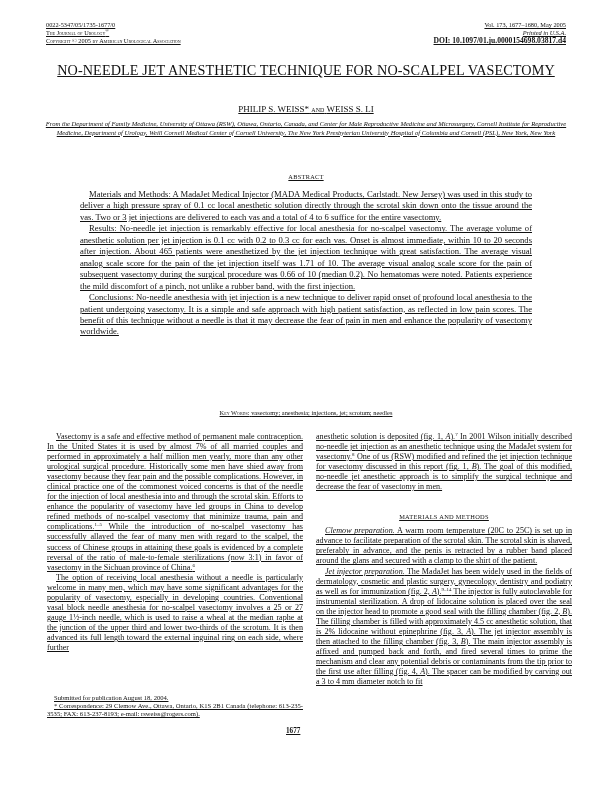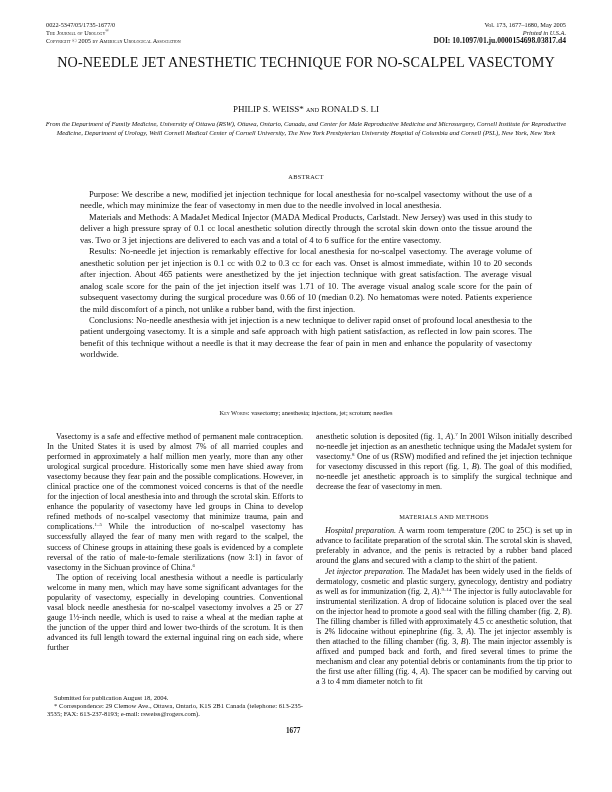--- a/index.html
+++ b/index.html
@@ -1,22 +1,22 @@
 <!DOCTYPE html>
 <html><head>
 <meta charset="utf-8">
 <style>
   html, body { margin: 0; padding: 0; background: #fff; }
   body { width: 612px; height: 792px; position: relative; overflow: hidden; color: #111; font-family: "Liberation Serif", "DejaVu Serif", serif; }
-  .abs { position: absolute; }
+  .abs { position: absolute; text-decoration: underline; }
   .hdr-left { left: 46px; top: 21px; font-size: 6.3px; line-height: 8.2px; }
   .hdr-right { right: 46px; top: 21px; font-size: 6.3px; line-height: 8.2px; text-align: right; }
   .sc { font-variant: small-caps; }
   .doi { font-weight: bold; font-size: 7.6px; }
-  .title { left: 40px; width: 532px; top: 54px; text-align: center; font-size: 14.2px; line-height: 16px; letter-spacing: 0.1px; }
+  .title { left: 40px; width: 532px; top: 62px; text-align: center; font-size: 14.2px; line-height: 16px; letter-spacing: 0.1px; }
   .authors { left: 40px; width: 532px; top: 104px; text-align: center; font-size: 9px; }
   .affil { left: 40px; width: 532px; top: 120px; text-align: center; font-size: 6.6px; line-height: 8.6px; font-style: italic; }
   .abs-head { left: 40px; width: 532px; top: 173px; text-align: center; font-size: 6.3px; letter-spacing: 0.3px; }
   .abstract { left: 80px; width: 452px; top: 189px; font-size: 8.6px; line-height: 11.45px; text-align: justify; }
   .abstract p { margin: 0; text-indent: 9px; }
   .keywords { left: 80px; width: 452px; top: 409px; text-align: center; font-size: 6.4px; }
   .col { font-size: 8.1px; line-height: 10.05px; text-align: justify; width: 256px; hyphens: auto; }
   .col p { margin: 0; text-indent: 9px; }
   .col-left { left: 47px; top: 432px; }
   .col-right { left: 316px; top: 432px; }
@@ -38,27 +38,26 @@
 <div class="abs hdr-right">
   <div>Vol. 173, 1677–1680, May 2005</div>
   <div><em>Printed in U.S.A.</em></div>
   <div class="doi">DOI: 10.1097/01.ju.0000154698.03817.d4</div>
 </div>
 
 <div class="abs title">NO-NEEDLE JET ANESTHETIC TECHNIQUE FOR NO-SCALPEL VASECTOMY</div>
 <div class="abs authors">
   <span>PHILIP S. WEISS*</span>
   <span class="sc">and</span>
-  <span>RONALD S. LI</span>
+  <span>WEISS S. LI</span>
 </div>
 <div class="abs affil">From the Department of Family Medicine, University of Ottawa (RSW), Ottawa, Ontario, Canada, and Center for Male Reproductive Medicine and Microsurgery, Cornell Institute for Reproductive Medicine, Department of Urology, Weill Cornell Medical Center of Cornell University, The New York Presbyterian University Hospital of Columbia and Cornell (PSL), New York, New York</div>
 
 <div class="abs abs-head">ABSTRACT</div>
 <div class="abs abstract">
-  <p>Purpose: We describe a new, modified jet injection technique for local anesthesia for no-scalpel vasectomy without the use of a needle, which may minimize the fear of vasectomy in men due to the needle involved in local anesthesia.</p>
   <p>Materials and Methods: A MadaJet Medical Injector (MADA Medical Products, Carlstadt. New Jersey) was used in this study to deliver a high pressure spray of 0.1 cc local anesthetic solution directly through the scrotal skin down onto the tissue around the vas. Two or 3 jet injections are delivered to each vas and a total of 4 to 6 suffice for the entire vasectomy.</p>
   <p>Results: No-needle jet injection is remarkably effective for local anesthesia for no-scalpel vasectomy. The average volume of anesthetic solution per jet injection is 0.1 cc with 0.2 to 0.3 cc for each vas. Onset is almost immediate, within 10 to 20 seconds after injection. About 465 patients were anesthetized by the jet injection technique with great satisfaction. The average visual analog scale score for the pain of the jet injection itself was 1.71 of 10. The average visual analog scale score for the pain of subsequent vasectomy during the surgical procedure was 0.66 of 10 (median 0.2). No hematomas were noted. Patients experience the mild discomfort of a pinch, not unlike a rubber band, with the first injection.</p>
   <p>Conclusions: No-needle anesthesia with jet injection is a new technique to deliver rapid onset of profound local anesthesia to the patient undergoing vasectomy. It is a simple and safe approach with high patient satisfaction, as reflected in low pain scores. The benefit of this technique without a needle is that it may decrease the fear of pain in men and enhance the popularity of vasectomy worldwide.</p>
 </div>
 <div class="abs keywords">
   <span class="sc">Key Words:</span>
   <span>vasectomy; anesthesia; injections, jet; scrotum; needles</span>
 </div>
 
 <div class="abs col col-left">
@@ -67,17 +66,17 @@
 </div>
 
 <div class="abs foot">
   <p>Submitted for publication August 18, 2004.</p>
   <p>* Correspondence: 29 Clemow Ave., Ottawa, Ontario, K1S 2B1 Canada (telephone: 613-235-3535; FAX: 613-237-8193; e-mail: rsweiss@rogers.com).</p>
 </div>
 
 <div class="abs col col-right">
   <p style="text-indent:0"><span>anesthetic solution is deposited (fig. 1, </span><em>A</em><span>).</span><sup>7</sup><span> In 2001 Wilson initially described no-needle jet injection as an anesthetic technique using the MadaJet system for vasectomy.</span><sup>8</sup><span> One of us (RSW) modified and refined the jet injection technique for vasectomy discussed in this report (fig. 1, </span><em>B</em><span>). The goal of this modified, no-needle jet anesthetic approach is to simplify the surgical technique and decrease the fear of vasectomy in men.</span></p>
   <div class="mm-head">MATERIALS AND METHODS</div>
-  <p><em>Hospital preparation.</em><span> A warm room temperature (20C to 25C) is set up in advance to facilitate preparation of the scrotal skin. The scrotal skin is shaved, preferably in advance, and the penis is retracted by a rubber band placed around the glans and secured with a clamp to the shirt of the patient.</span></p>
+  <p><em>Clemow preparation.</em><span> A warm room temperature (20C to 25C) is set up in advance to facilitate preparation of the scrotal skin. The scrotal skin is shaved, preferably in advance, and the penis is retracted by a rubber band placed around the glans and secured with a clamp to the shirt of the patient.</span></p>
   <p><em>Jet injector preparation.</em><span> The MadaJet has been widely used in the fields of dermatology, cosmetic and plastic surgery, gynecology, dentistry and podiatry as well as for immunization (fig. 2, </span><em>A</em><span>).</span><sup>9–14</sup><span> The injector is fully autoclavable for instrumental sterilization. A drop of lidocaine solution is placed over the seal on the injector head to promote a good seal with the filling chamber (fig. 2, </span><em>B</em><span>). The filling chamber is filled with approximately 4.5 cc anesthetic solution, that is 2% lidocaine without epinephrine (fig. 3, </span><em>A</em><span>). The jet injector assembly is then attached to the filling chamber (fig. 3, </span><em>B</em><span>). The main injector assembly is affixed and pumped back and forth, and fired several times to prime the mechanism and clear any potential debris or contaminants from the tip prior to the first use after filling (fig. 4, </span><em>A</em><span>). The spacer can be modified by carving out a 3 to 4 mm diameter notch to fit</span></p>
 </div>
 
 <div class="abs pageno">1677</div>
 
 </body></html>

